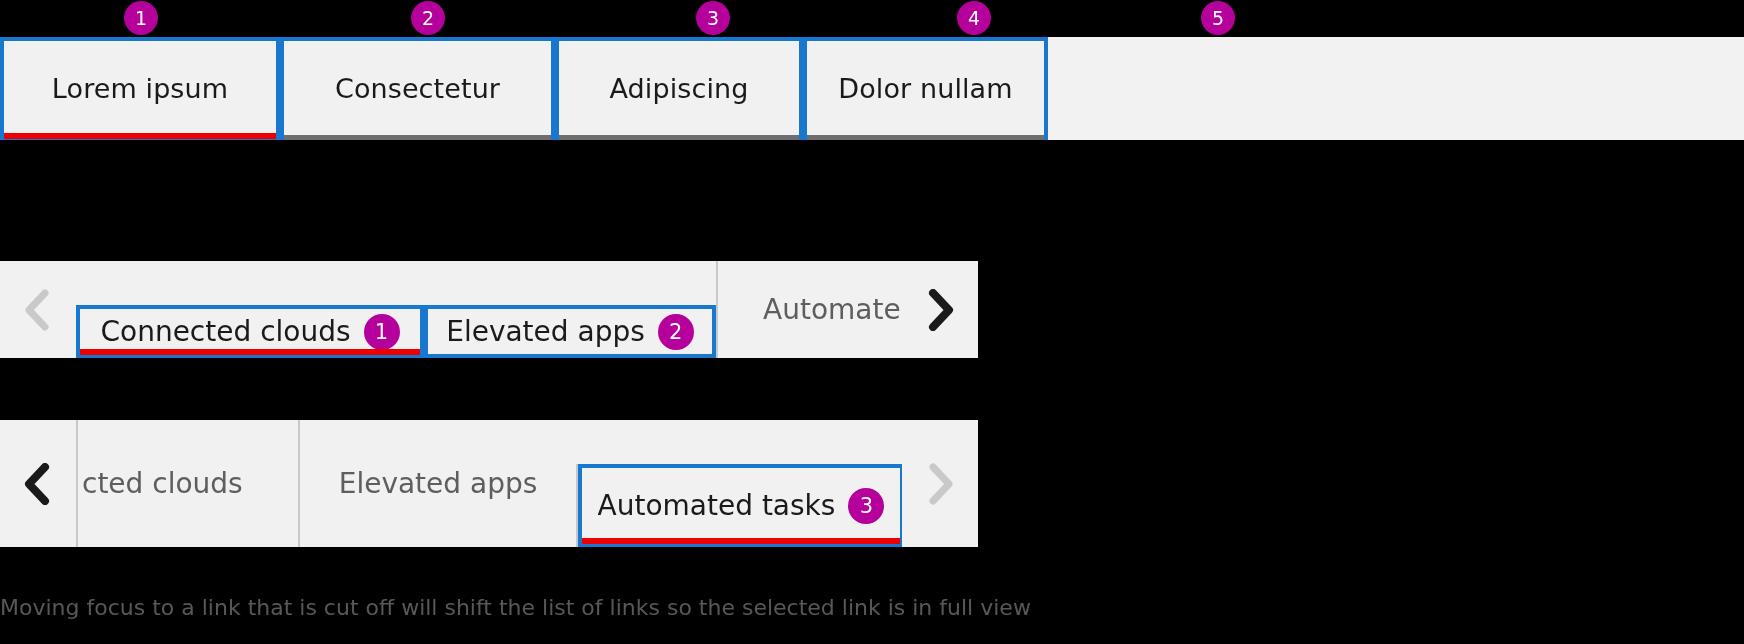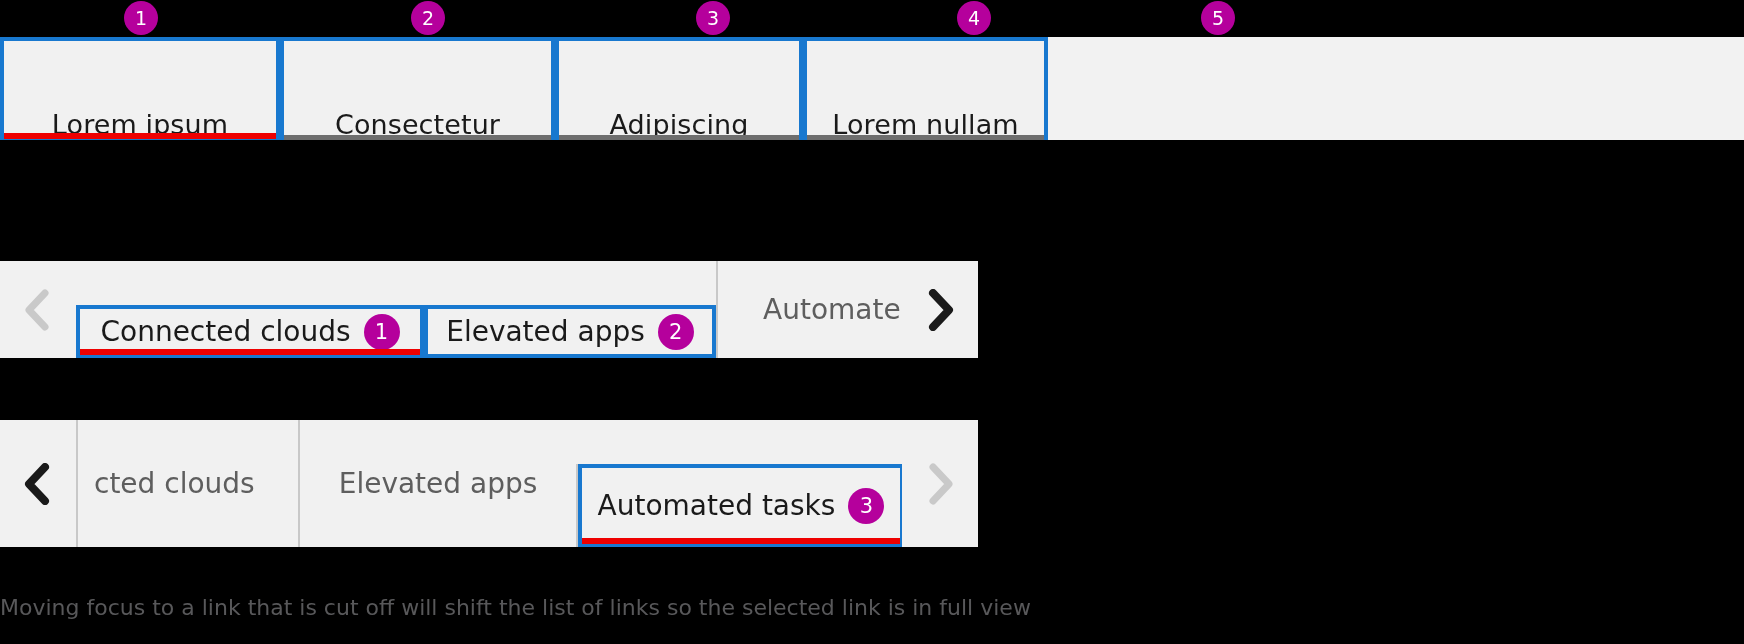--- a/index.html
+++ b/index.html
@@ -46,21 +46,21 @@
     top: 0;
     height: 103px;
     display: flex;
     align-items: stretch;
   }
   #row1 .tab {
     position: relative;
     box-sizing: border-box;
     background: #f1f1f1;
     display: flex;
-    align-items: flex-end;
+    align-items: center;
     justify-content: center;
     font-size: 27px;
     color: #1a1a1a;
     letter-spacing: 0.1px;
   }
   
   #row1 .tab::before {
     content: "";
     position: absolute;
     left: 0; top: 0; right: 0; bottom: 0;
@@ -208,21 +208,21 @@
     </div>
     <div class="tab" style="width:275px;">
       <span>Consectetur</span>
       <span class="underline"></span>
     </div>
     <div class="tab" style="width:248px;">
       <span>Adipiscing</span>
       <span class="underline"></span>
     </div>
     <div class="tab" style="width:245px;">
-      <span>Lorem nullam</span>
+      <span>Dolor nullam</span>
       <span class="underline"></span>
     </div>
   </div>
 </div>
 
 <div id="row2">
 
   <div class="scroll-arrow left">
     <span>
       <svg width="30" height="42" viewBox="0 0 30 42" aria-hidden="true">
@@ -269,21 +269,21 @@
     <span>
       <svg width="30" height="42" viewBox="0 0 30 42" aria-hidden="true">
         <polyline points="22,4 6,21 22,38" fill="none" stroke="#1a1a1a" stroke-width="8" stroke-linecap="round" stroke-linejoin="round"></polyline>
       </svg>
     </span>
   </div>
 
   <div class="scroll-viewport" style="left:76px; width:826px;">
     <div class="scroll-track" style="left:0px;">
 
-      <div class="stab" style="width:222px; justify-content:flex-start; padding-left:16px;">
+      <div class="stab" style="width:222px; justify-content:flex-start; padding-left:4px;">
         <span style="margin-left:0px;">cted clouds</span>
 
       </div>
 
       <div class="stab" style="width:278px;">
         <span>Elevated apps</span>
 
       </div>
 
       <div class="stab focused selected" style="width:328px;">

